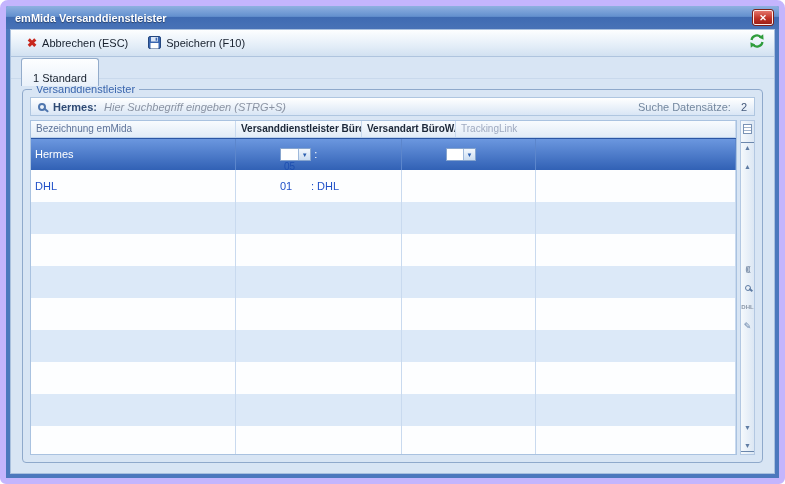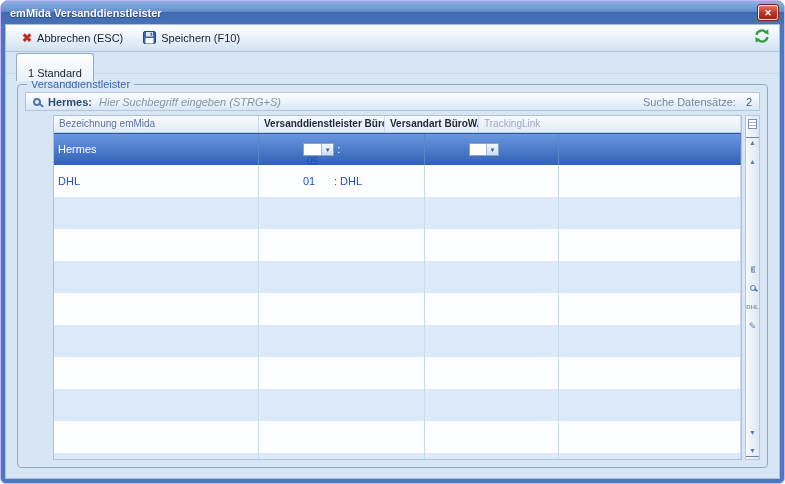--- a/index.html
+++ b/index.html
@@ -7,21 +7,21 @@
   body {
     width:785px; height:484px;
     font-family:"Liberation Sans", sans-serif;
     background:#ffffff;
   }
 
   
   .window {
     width:785px; height:484px;
     background:#4C78BD;
-    border:1px solid #c4b5fd;
+    border:6px solid #c4b5fd;
     border-radius:8px 8px 6px 6px;
     overflow:hidden;
     display:flex; flex-direction:column;
   }
   .titlebar {
     height:23px; flex:none;
     display:flex; align-items:center;
     padding:0 6px 0 9px;
     background:linear-gradient(180deg,#8FB1E1 0%,#6390CE 45%,#3F6BB2 50%,#4872B7 100%);
   }
@@ -115,21 +115,21 @@
     content:""; position:absolute; width:6px; height:2px;
     background:#4F76AE; right:-5px; bottom:-2px;
     transform:rotate(40deg); border-radius:1px;
   }
   .search-label { font-weight:bold; color:#2E4A74; }
   .placeholder { font-style:italic; color:#8A93A3; flex:1; overflow:hidden; white-space:nowrap; }
   .count-label { color:#73879F; }
   .count-value { color:#44597B; margin-left:3px; }
 
   
-  .table-zone { flex:1; min-height:0; display:flex;margin-left:28px; }
+  .table-zone { flex:1; min-height:0; display:flex; }
   .grid {
     flex:1; min-width:0;
     border:1px solid #A9C2E0; background:#fff;
     display:flex; flex-direction:column; overflow:hidden;
   }
   .cols { display:grid; grid-template-columns:205px 126px 94px 1fr; }
   .thead {
     flex:none; height:17px;
     background:linear-gradient(#F8FBFE,#E2ECF7);
     border-bottom:1px solid #BCD1EB;

